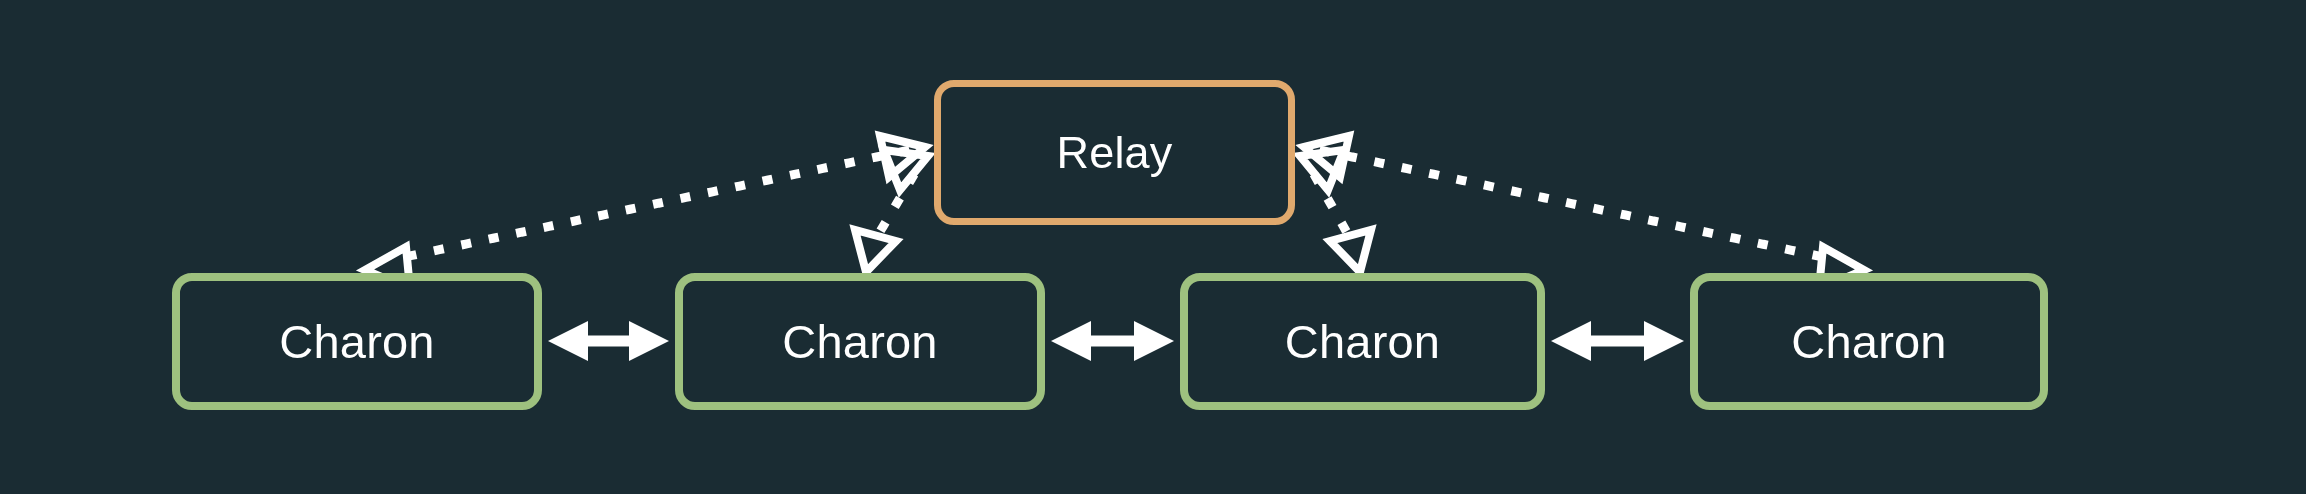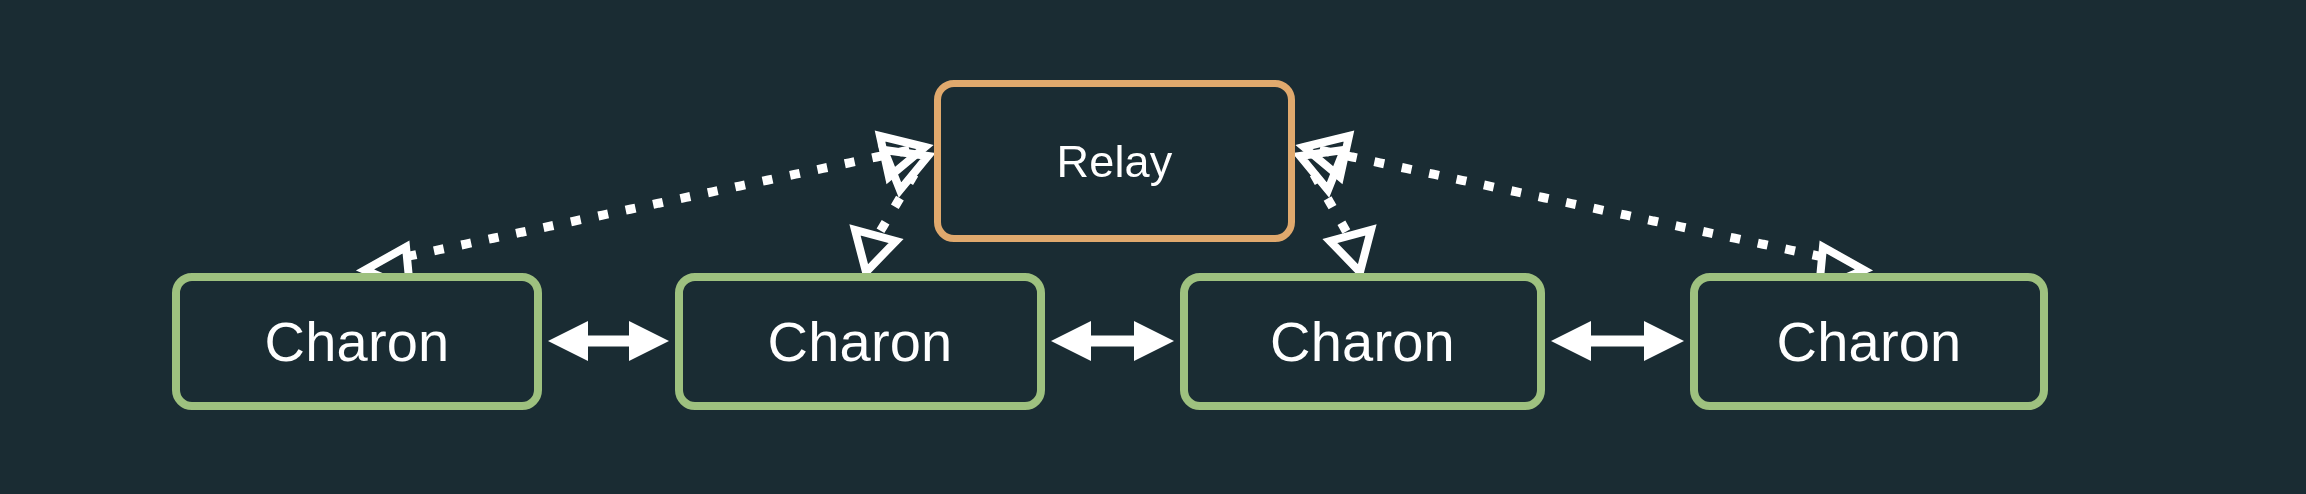--- a/index.html
+++ b/index.html
@@ -34,21 +34,21 @@
     color: #ffffff;
     letter-spacing: 0.2px;
     z-index: 2;
   }
   .node-relay {
     border: 7px solid #e0a96d;
     font-size: 45px;
   }
   .node-charon {
     border: 8px solid #9ec17f;
-    font-size: 56px;
+    font-size: 47px;
   }
   .node-label {
     line-height: 1;
     white-space: nowrap;
   }
 </style>
 </head>
 <body>
 
 <div id="canvas">
@@ -89,21 +89,21 @@
       <polygon points="1360,272 1371,230 1330,241" fill="none" stroke="#ffffff" stroke-width="8" stroke-linejoin="miter"></polygon>
     </g>
 
     <g>
       <line x1="1324" y1="151" x2="1828" y2="258" stroke="#ffffff" stroke-width="9" stroke-linecap="square" stroke-dasharray="1 27"></line>
       <polygon points="1304,147 1349,136 1340,177" fill="none" stroke="#ffffff" stroke-width="8" stroke-linejoin="miter"></polygon>
       <polygon points="1864,270 1823,247 1819,289" fill="none" stroke="#ffffff" stroke-width="8" stroke-linejoin="miter"></polygon>
     </g>
   </svg>
 
-  <div class="node node-relay" style="left:934px; top:80px; width:361px; height:162px;">
+  <div class="node node-relay" style="left:934px; top:80px; width:361px; height:145px;">
     <span class="node-label">Relay</span>
   </div>
 
   <div class="node node-charon" style="left:172px; top:273px; width:370px; height:137px;">
     <span class="node-label">Charon</span>
   </div>
 
   <div class="node node-charon" style="left:675px; top:273px; width:370px; height:137px;">
     <span class="node-label">Charon</span>
   </div>

